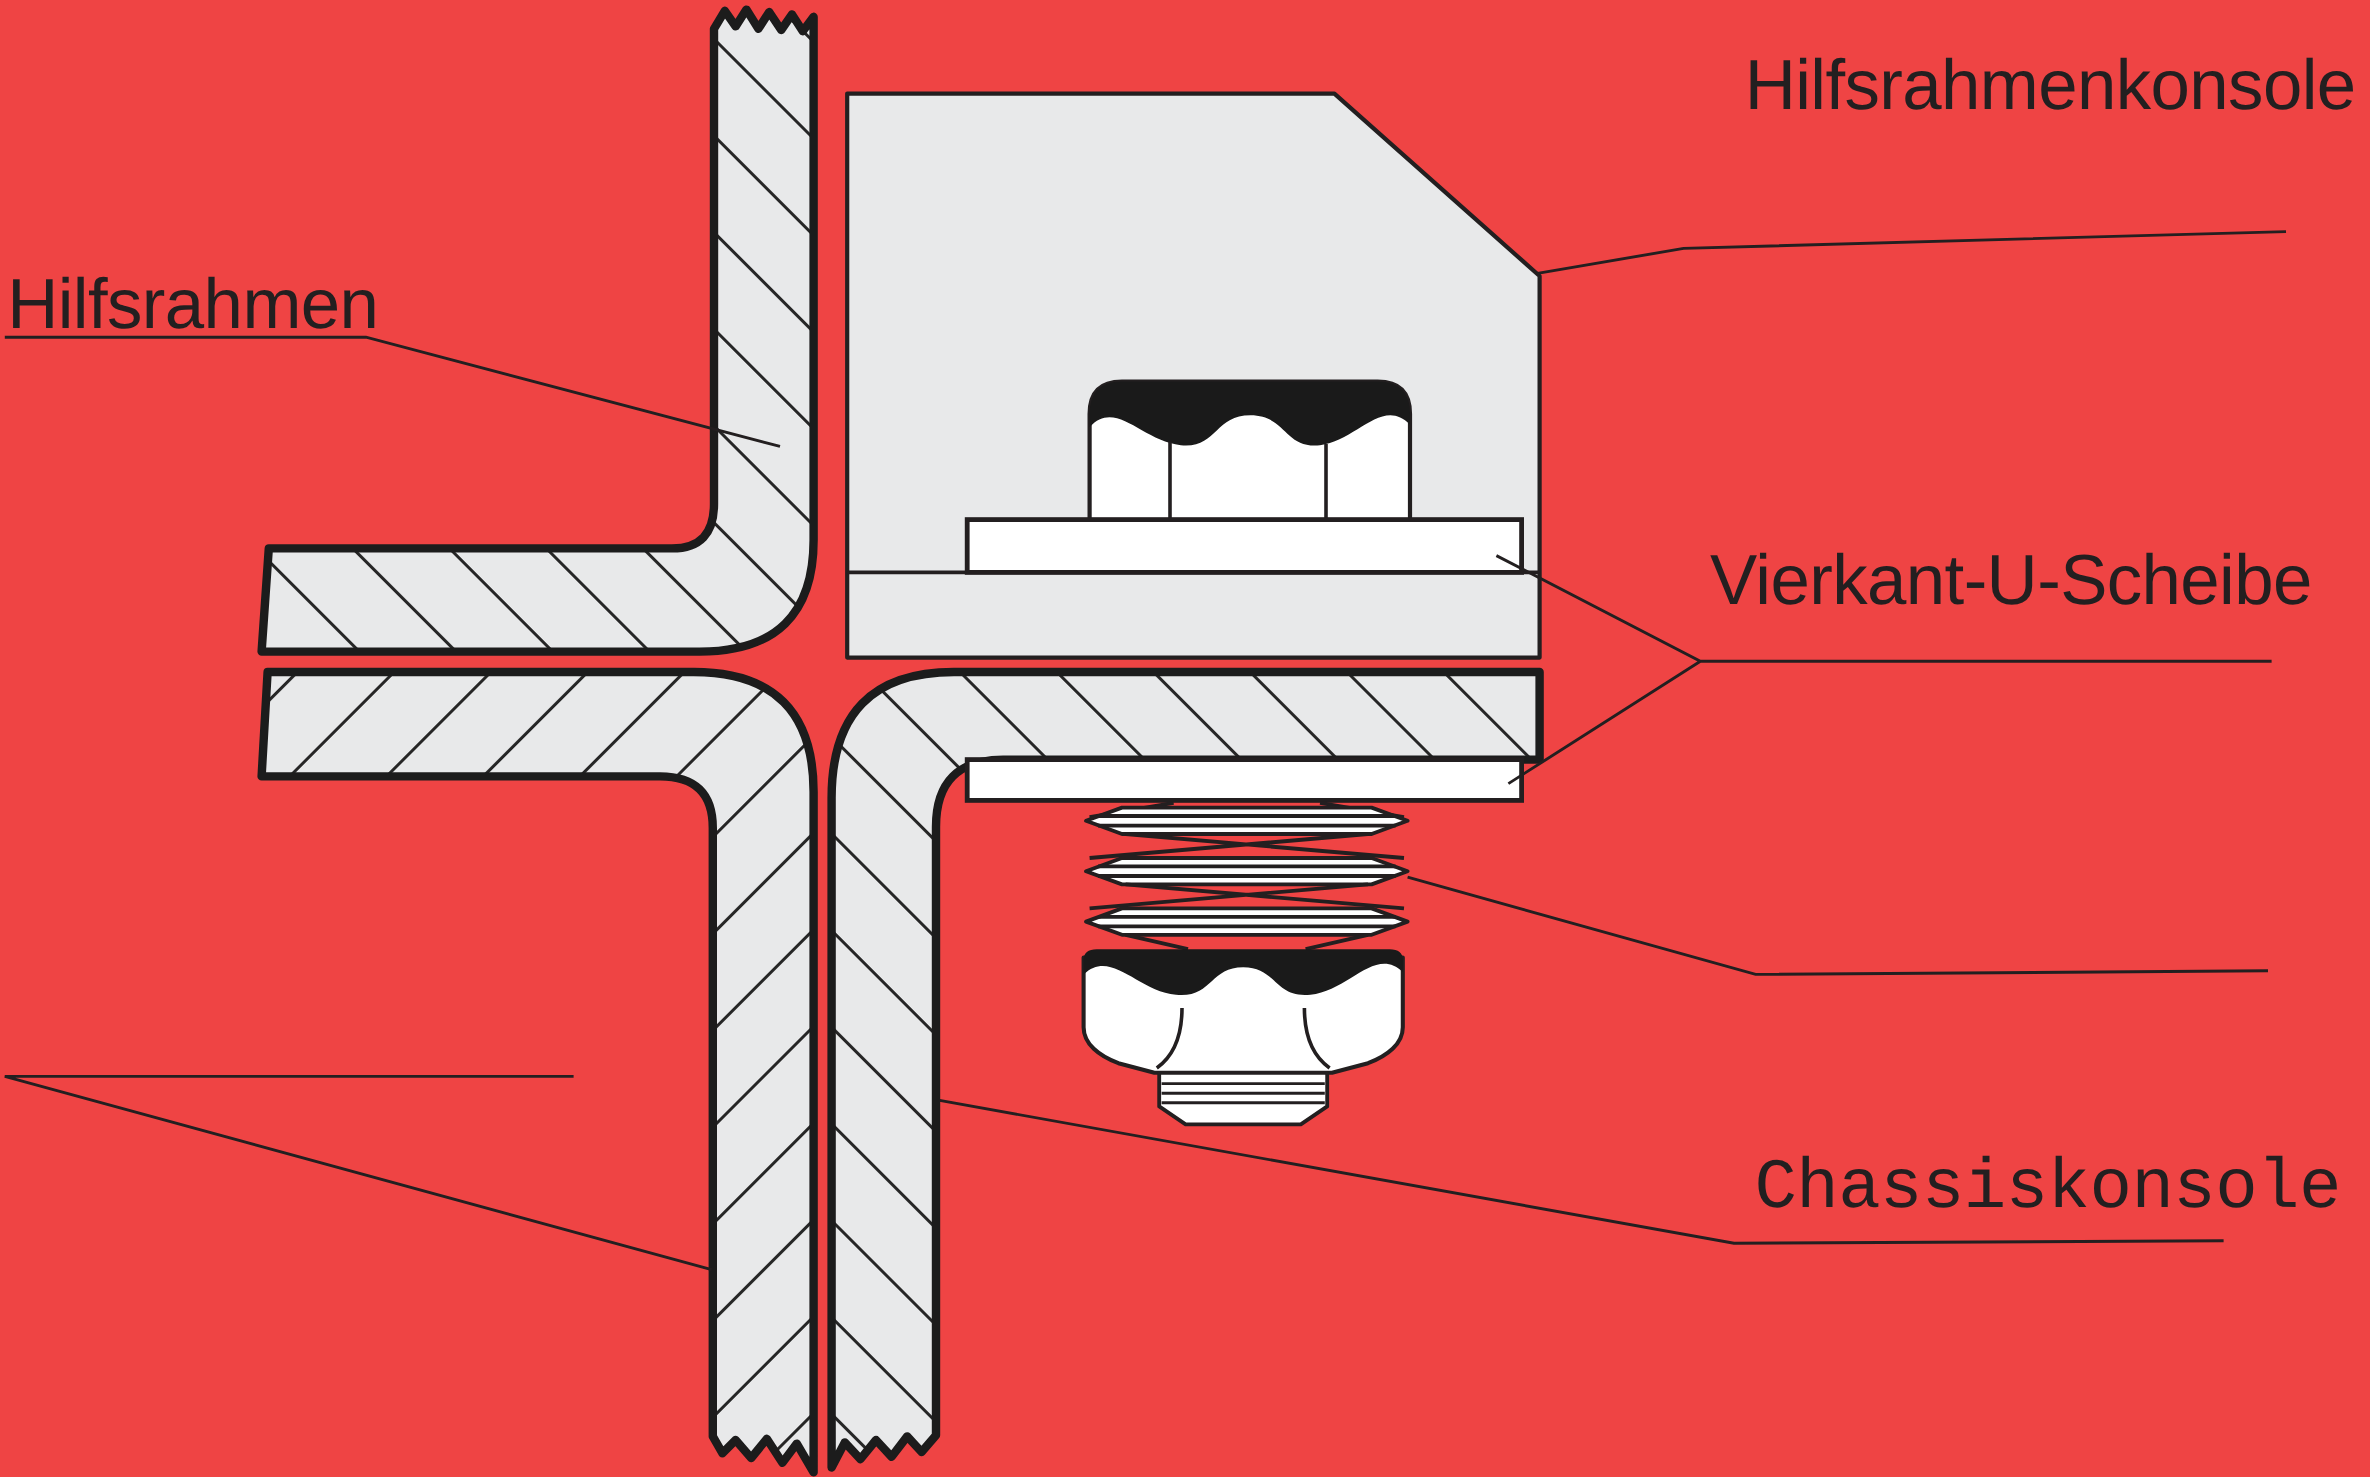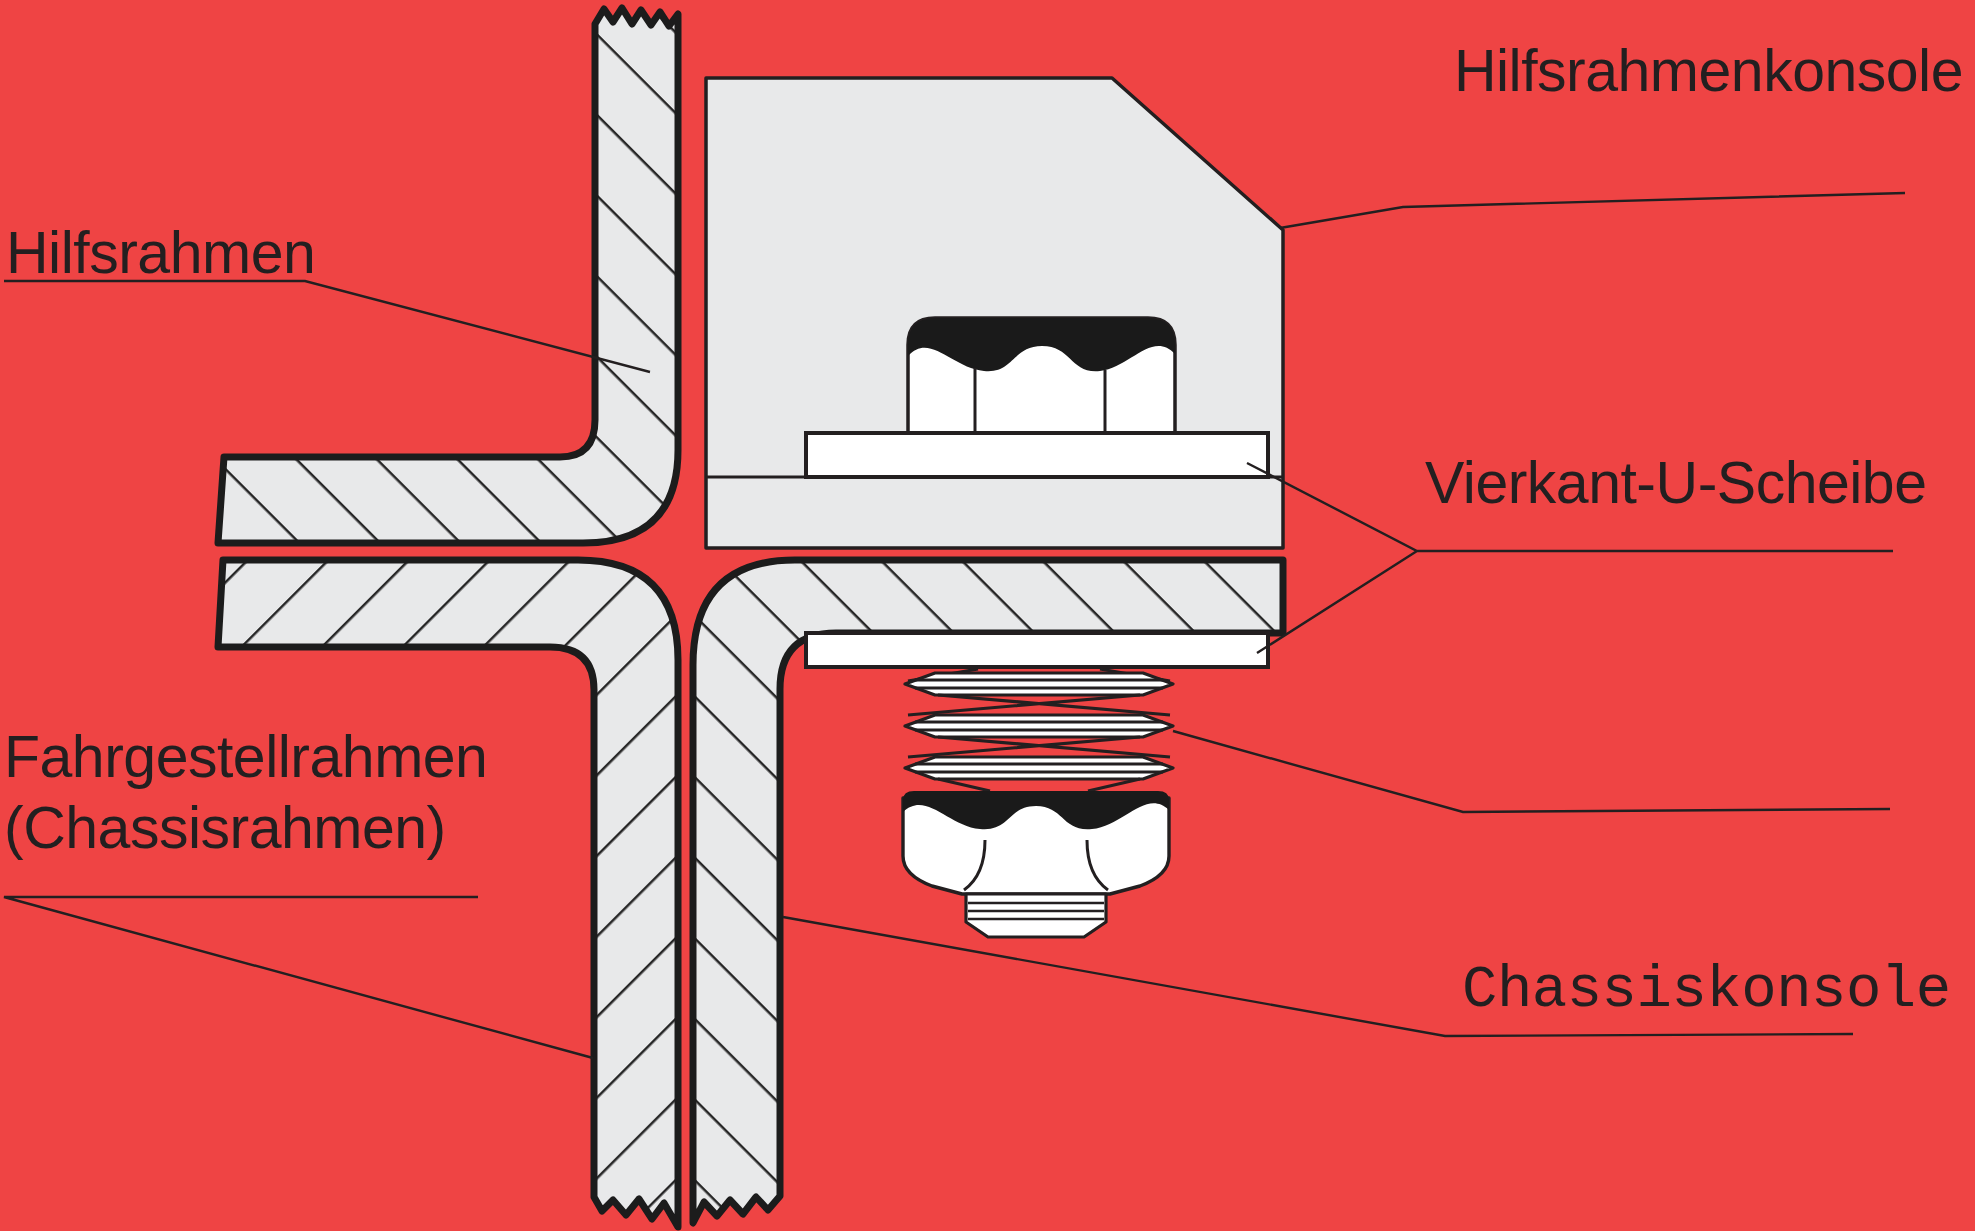--- a/index.html
+++ b/index.html
@@ -122,20 +122,16 @@
 
   <div class="label right" style="right:12px; top:36px;">
     <div>Hilfsrahmenkonsole</div>
   </div>
 
   <div class="label" style="left:6px; top:198px;margin-top:20px;">Hilfsrahmen</div>
 
   <div class="label" style="left:1425px; top:448px;">Vierkant-U-Scheibe</div>
 
 
-  <div class="label" style="left:4px; top:722px;">
-    <div>Fahrgestellrahmen</div>
-    <div>(Chassisrahmen)</div>
-  </div>
 
   <div class="label" style="left:1462px; top:956px;font-family:Liberation Mono, monospace;">Chassiskonsole</div>
 
 </div>
 
 </body></html>

